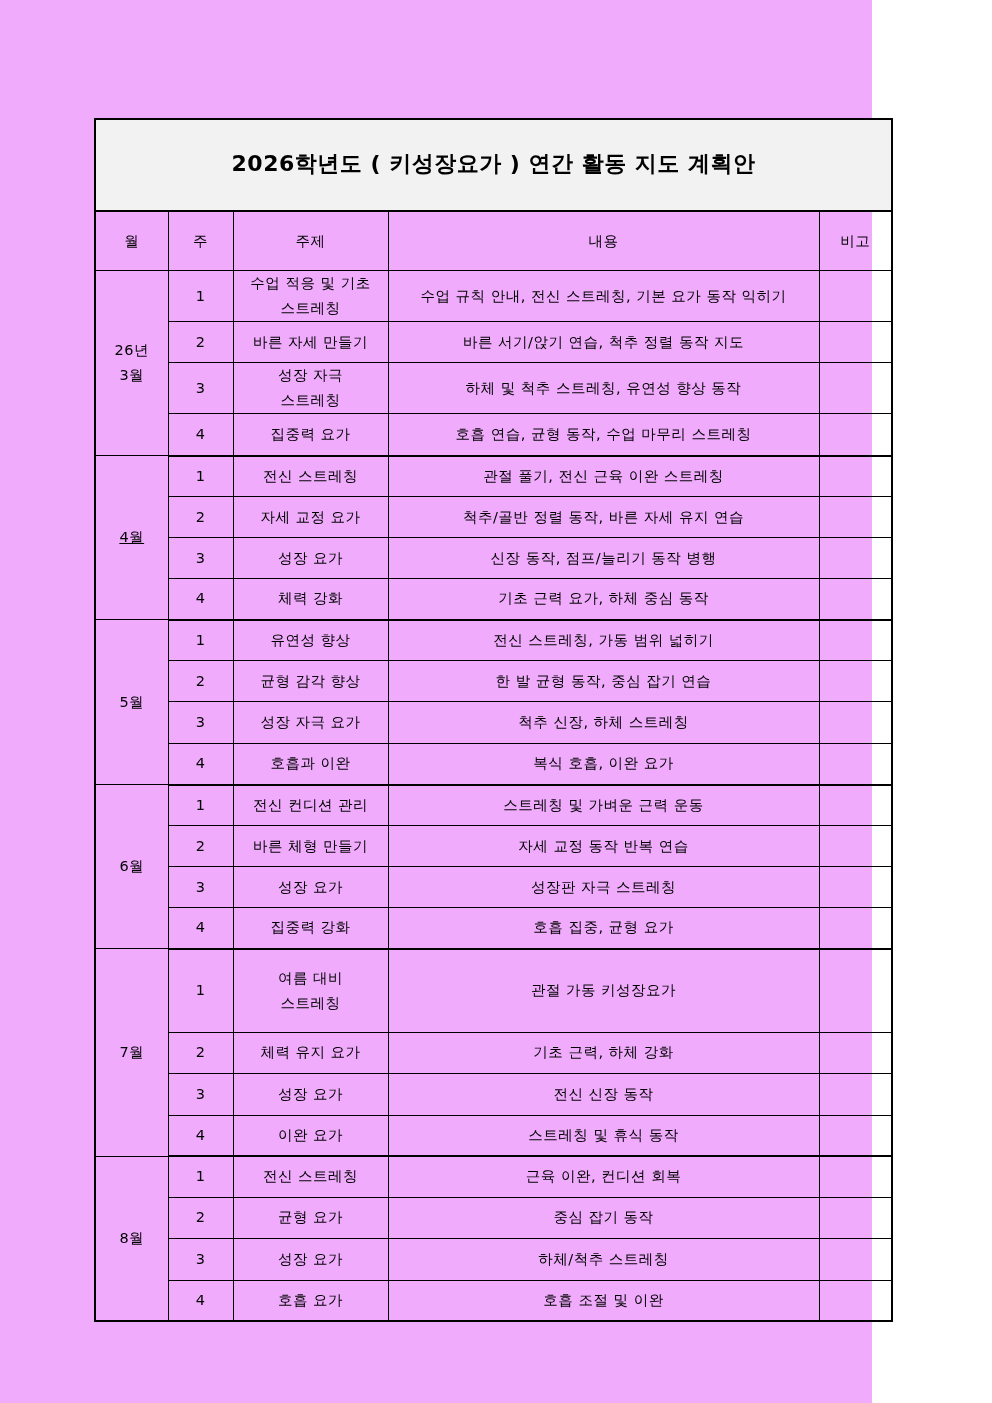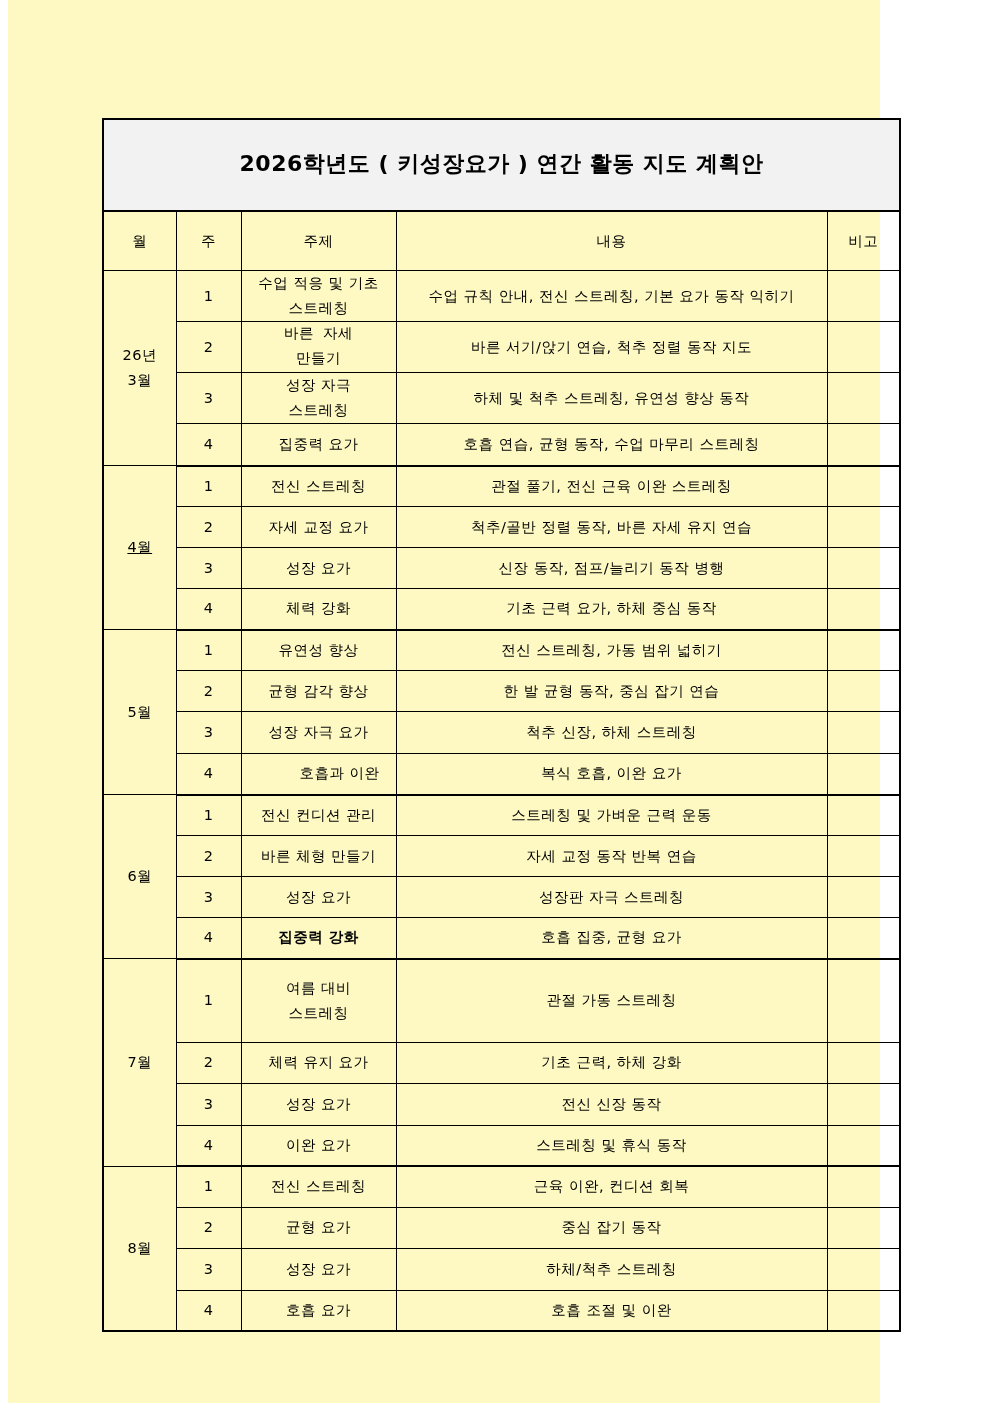--- a/index.html
+++ b/index.html
@@ -1,17 +1,17 @@
 <!DOCTYPE html>
 <html><head>
 <meta charset="utf-8">
 <style>
   html, body { margin: 0; padding: 0; background: #ffffff; }
   body { width: 992px; height: 1403px; position: relative; font-family: "DejaVu Sans", "Liberation Sans", sans-serif; color: #000; }
-  .page { position: absolute; left: 8px; top: 0; width: 872px; height: 1403px; background: #fef9c3; }
+  .page { position: absolute; left: 0; top: 0; width: 872px; height: 1403px; background: #f0abfc; }
   table.plan {
     position: absolute; left: 94px; top: 118px; width: 799px;
     border-collapse: collapse; table-layout: fixed;
     border: 2px solid #000;
   }
   table.plan td, table.plan th {
     border: 1px solid #000; text-align: center; vertical-align: middle;
     font-size: 14.5px; font-weight: normal; padding: 0 4px; line-height: 25px;
     letter-spacing: 0.5px;
   }
@@ -53,21 +53,21 @@
       </tr>
     <tr style="height: 50px;">
           <td class="month-cell" rowspan="4" style="white-space: normal; word-break: keep-all; padding: 0px 18px; text-align: center;">26년 3월</td>
           <td>1</td>
           <td style="word-break: keep-all; padding: 0px 16px;">수업 적응 및 기초 스트레칭</td>
           <td>수업 규칙 안내, 전신 스트레칭, 기본 요가 동작 익히기</td>
           <td></td>
         </tr>
         <tr style="height: 41px;">
           <td>2</td>
-          <td style="word-break: keep-all; padding: 0px 16px; font-family: Liberation Mono, monospace;">바른 자세 만들기</td>
+          <td style="word-break: keep-all; padding: 0px 16px;">바른 자세 만들기</td>
           <td>바른 서기/앉기 연습, 척추 정렬 동작 지도</td>
           <td></td>
         </tr>
         <tr style="height: 49px;">
           <td>3</td>
           <td style="word-break: keep-all; padding: 0px 16px;">성장 자극 스트레칭</td>
           <td>하체 및 척추 스트레칭, 유연성 향상 동작</td>
           <td></td>
         </tr>
         <tr class="month-end" style="height: 42px;">
@@ -115,21 +115,21 @@
           <td></td>
         </tr>
         <tr style="height: 42px;">
           <td>3</td>
           <td style="word-break: keep-all; padding: 0px 16px;">성장 자극 요가</td>
           <td>척추 신장, 하체 스트레칭</td>
           <td></td>
         </tr>
         <tr class="month-end" style="height: 41px;">
           <td>4</td>
-          <td style="word-break: keep-all; padding: 0px 16px; text-align: right;">호흡과 이완</td>
+          <td style="word-break: keep-all; padding: 0px 16px;">호흡과 이완</td>
           <td>복식 호흡, 이완 요가</td>
           <td></td>
         </tr>
         <tr style="height: 41px;">
           <td class="month-cell" rowspan="4" style="white-space: normal; word-break: keep-all; padding: 16px 18px;">6월</td>
           <td>1</td>
           <td style="word-break: keep-all; padding: 0px 16px;">전신 컨디션 관리</td>
           <td>스트레칭 및 가벼운 근력 운동</td>
           <td></td>
         </tr>
@@ -140,29 +140,29 @@
           <td></td>
         </tr>
         <tr style="height: 41px;">
           <td>3</td>
           <td style="word-break: keep-all; padding: 0px 16px;">성장 요가</td>
           <td>성장판 자극 스트레칭</td>
           <td></td>
         </tr>
         <tr class="month-end" style="height: 41px;">
           <td>4</td>
-          <td style="word-break: keep-all; padding: 0px 16px; font-weight: bold;">집중력 강화</td>
+          <td style="word-break: keep-all; padding: 0px 16px;">집중력 강화</td>
           <td>호흡 집중, 균형 요가</td>
           <td></td>
         </tr>
         <tr style="height: 50px;">
           <td class="month-cell" rowspan="4" style="white-space: normal; word-break: keep-all; padding: 0px 18px; margin-top: 44px;">7월</td>
           <td>1</td>
           <td style="word-break: keep-all; padding: 16px 16px;">여름 대비 스트레칭</td>
-          <td>관절 가동 스트레칭</td>
+          <td>관절 가동 키성장요가</td>
           <td></td>
         </tr>
         <tr style="height: 41px;">
           <td>2</td>
           <td style="word-break: keep-all; padding: 0px 16px;">체력 유지 요가</td>
           <td>기초 근력, 하체 강화</td>
           <td></td>
         </tr>
         <tr style="height: 42px;">
           <td>3</td>

